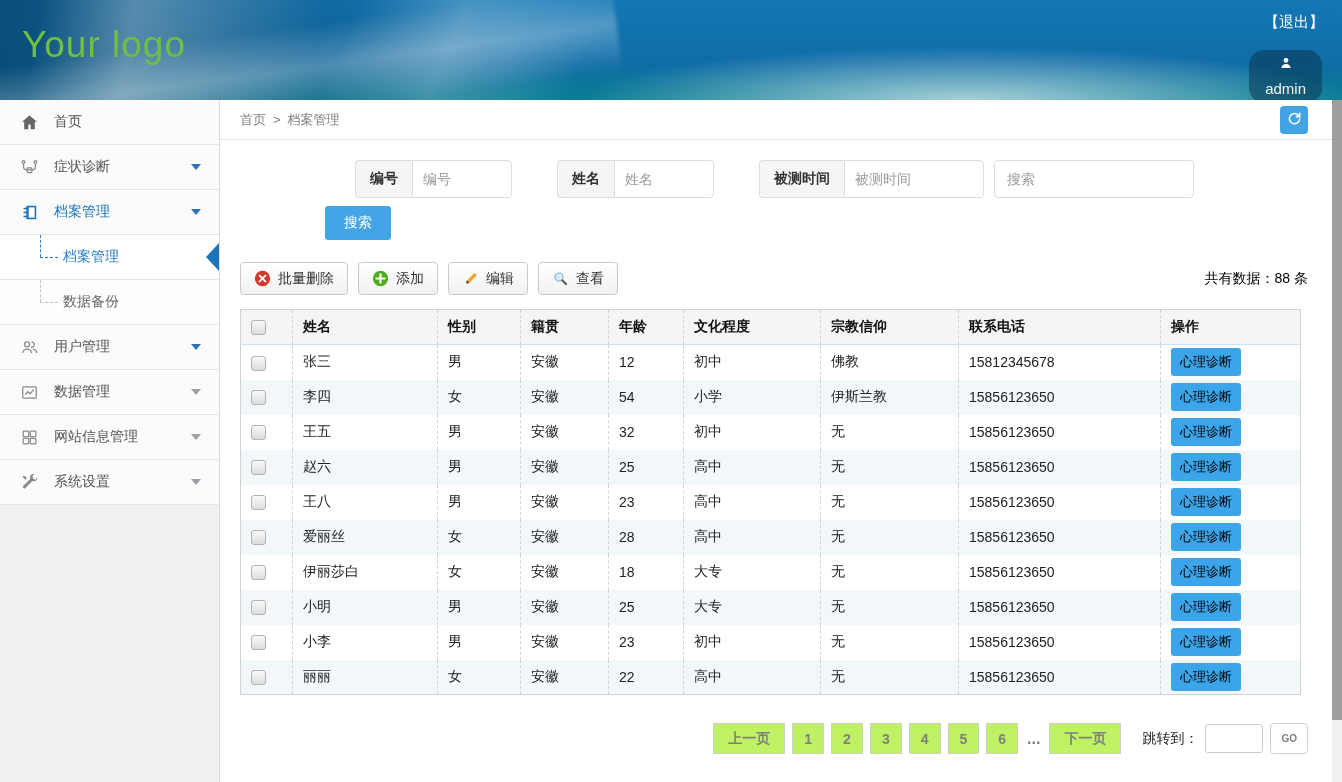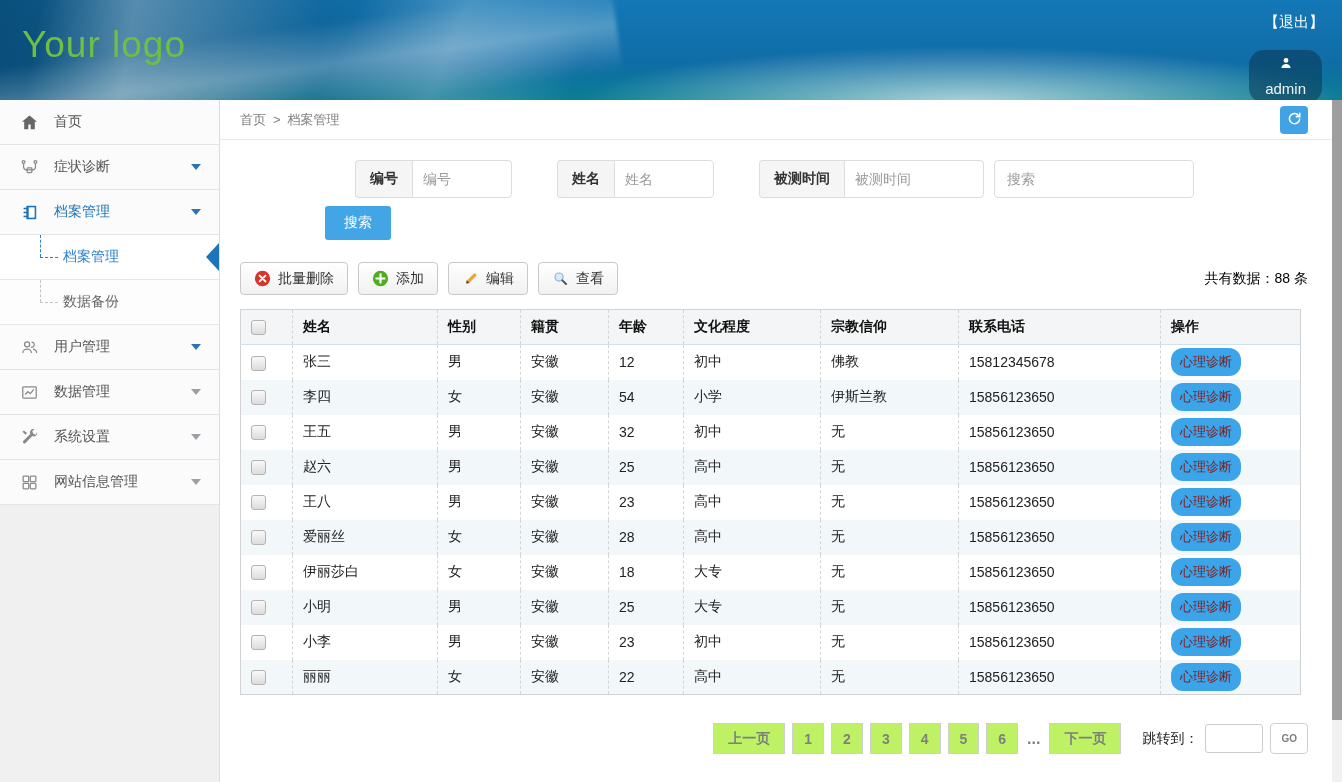--- a/index.html
+++ b/index.html
@@ -81,21 +81,21 @@
   
   .grid { margin:14px 0 0 20px; width:1060px; border-collapse:collapse; table-layout:fixed;
     border:1px solid #d2d2d2; font-size:14px; }
   .grid th { background:#f4f5f6; font-weight:bold; color:#111; text-align:left; padding:0 10px; height:35px;
     border-bottom:1px solid #cfe0ee; }
   .grid td { padding:0 10px; height:35px; color:#222; }
   .grid th + th, .grid td + td { border-left:1px dashed #d4d4d4; }
   .grid tbody tr:nth-child(even) { background:#f2f7fa; }
   .cb { appearance:none; -webkit-appearance:none; width:15px; height:15px; border:1px solid #b3b3b3;
     border-radius:3px; background:linear-gradient(#f9f9f9,#dcdcdc); vertical-align:middle; cursor:pointer; }
-  .act-btn { background:#3ca5e9; color:#7f1d1d; border:none; border-radius:12px; padding:5px 9px;
+  .act-btn { background:#3ca5e9; color:#000000; border:none; border-radius:3px; padding:5px 9px;
     font-size:13px; cursor:pointer; font-family:inherit;text-align:right; }
 
   
   .pager { display:flex; align-items:center; justify-content:flex-end; gap:7px; margin:28px 34px 0 0; }
   .pbtn { background:#bef264; border:1px solid #cfcfcf; border-radius:0; color:#7f7f7f; font-weight:bold;
     font-size:14px; padding:0 11px; height:31px; cursor:pointer; font-family:inherit; }
   .pbtn.word { padding:0 14px; }
   .pdots { color:#7f7f7f; font-weight:bold; margin:0 2px; }
   .jump-label { color:#222; font-size:14px; margin-left:14px; }
   .jump-input { width:58px; height:29px; border:1px solid #ccc; border-radius:3px; padding:0 6px; font-size:14px; outline:none; }
@@ -190,38 +190,38 @@
             <svg viewBox="0 0 24 24" width="19" height="19" fill="none" stroke="#8a8a8a" stroke-width="1.6">
               <rect x="3.5" y="5" width="17" height="14" rx="1"></rect>
               <path d="M6.5 14.5 10 11l3 2.5 4.5-5.5"></path>
             </svg>
           </span>
           <span class="side-label">数据管理</span>
           <span class="caret gray"></span>
         </div>
         <div class="side-item">
           <span class="side-icon">
-            <svg viewBox="0 0 24 24" width="19" height="19" fill="#8a8a8a">
-              <path d="M21.6 5a4.3 4.3 0 0 1-6 5.2L7 18.8a1.9 1.9 0 1 1-2.7-2.7l8.6-8.6A4.3 4.3 0 0 1 18.1 1.5l-2.5 2.5 1.2 3.2 3.2 1.2z"></path>
-              <path d="M3.2 4.6 4.8 3l4.2 3.4-2.2 2.2z"></path>
-            </svg>
-          </span>
-          <span class="side-label">系统设置</span>
-          <span class="caret gray"></span>
-        </div>
-        <div class="side-item">
-          <span class="side-icon">
             <svg viewBox="0 0 24 24" width="19" height="19" fill="none" stroke="#8a8a8a" stroke-width="1.6">
               <rect x="4" y="4" width="7" height="7" rx="1"></rect>
               <rect x="13" y="4" width="7" height="7" rx="1"></rect>
               <rect x="4" y="13" width="7" height="7" rx="1"></rect>
               <rect x="13" y="13" width="7" height="7" rx="1"></rect>
             </svg>
           </span>
           <span class="side-label">网站信息管理</span>
+          <span class="caret gray"></span>
+        </div>
+        <div class="side-item">
+          <span class="side-icon">
+            <svg viewBox="0 0 24 24" width="19" height="19" fill="#8a8a8a">
+              <path d="M21.6 5a4.3 4.3 0 0 1-6 5.2L7 18.8a1.9 1.9 0 1 1-2.7-2.7l8.6-8.6A4.3 4.3 0 0 1 18.1 1.5l-2.5 2.5 1.2 3.2 3.2 1.2z"></path>
+              <path d="M3.2 4.6 4.8 3l4.2 3.4-2.2 2.2z"></path>
+            </svg>
+          </span>
+          <span class="side-label">系统设置</span>
           <span class="caret gray"></span>
         </div>
       </div>
 
     <div class="main">
       <div class="crumb-bar">
         <a>首页</a>
         <span class="crumb-sep">&gt;</span>
         <span>档案管理</span>
         <button class="refresh-btn">

